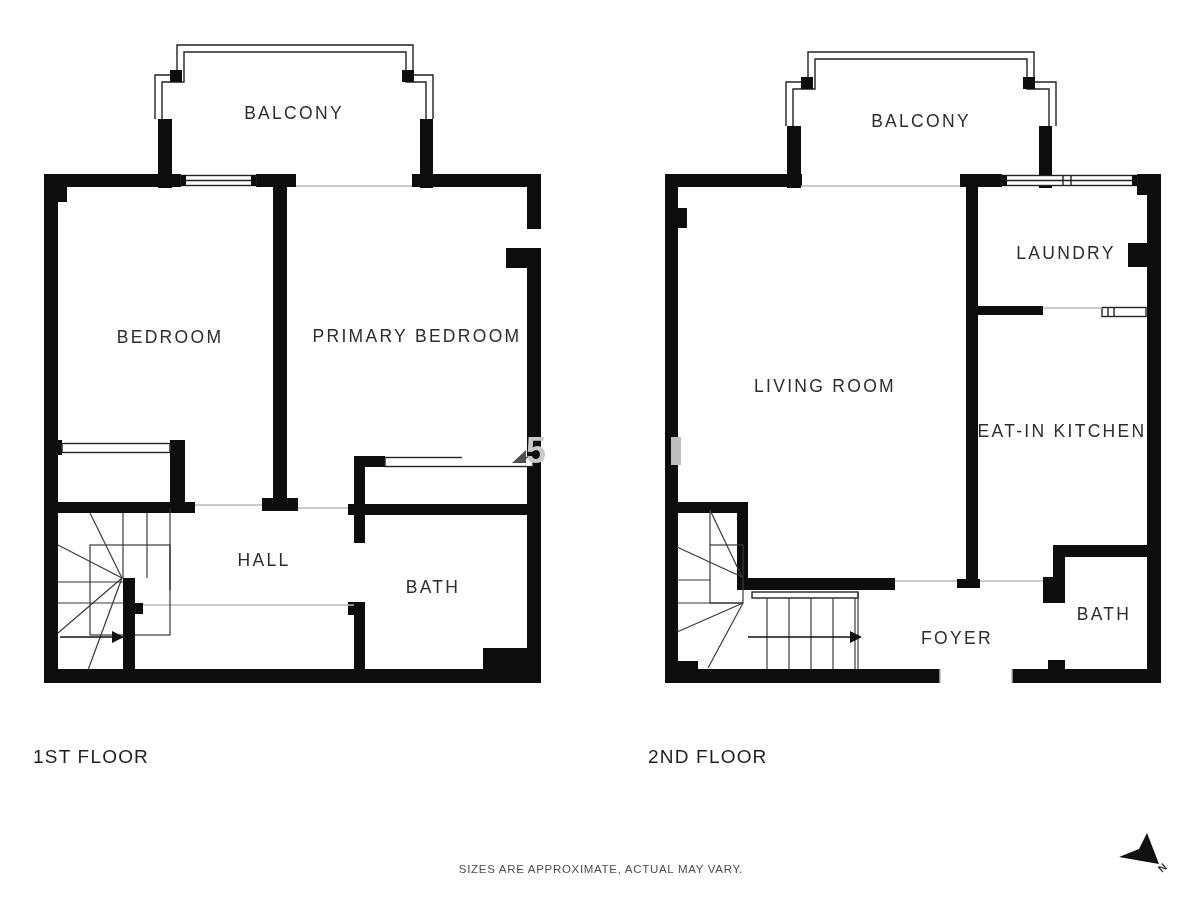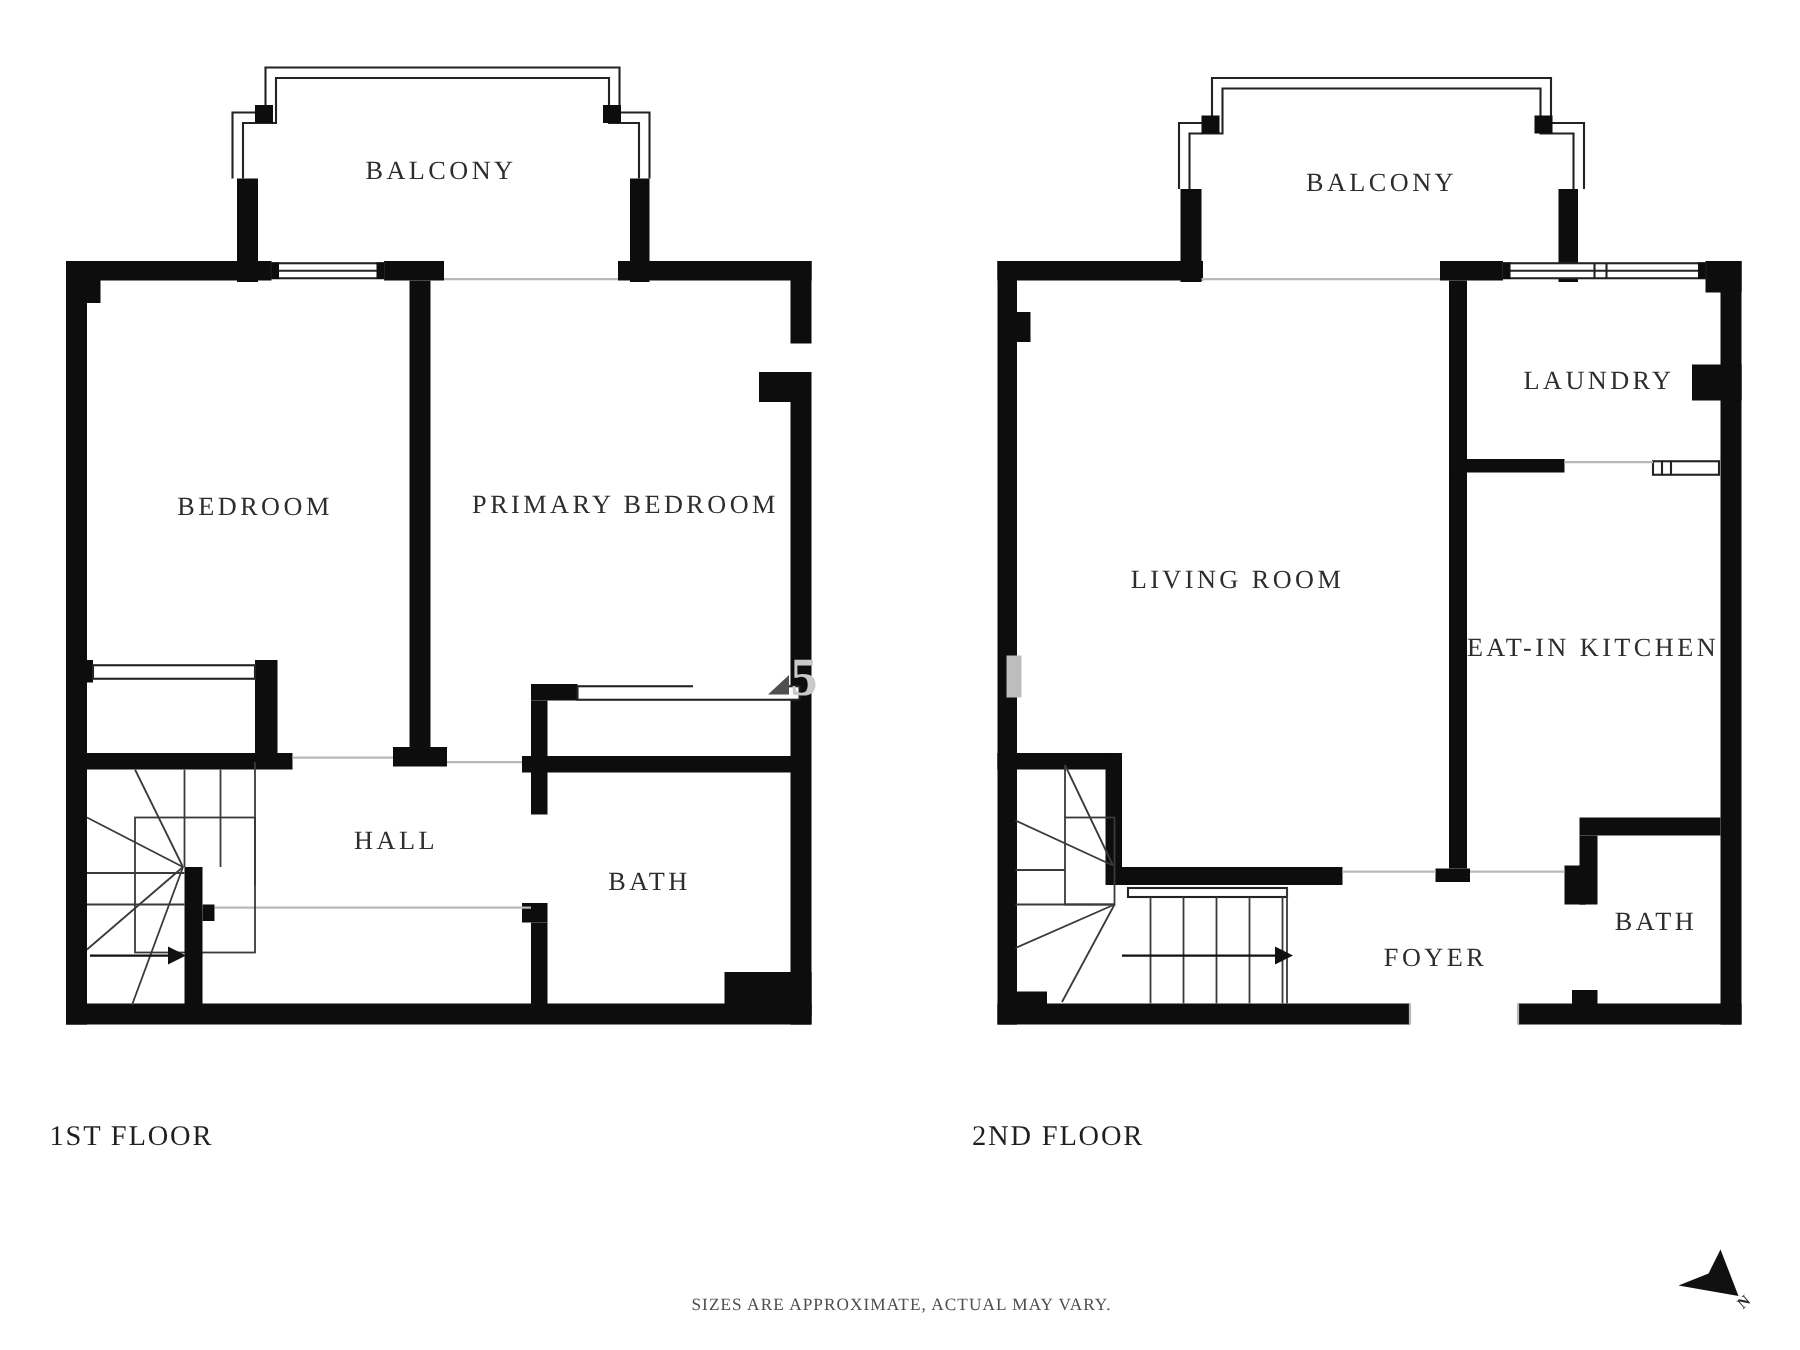--- a/index.html
+++ b/index.html
@@ -1,17 +1,17 @@
 <!DOCTYPE html>
 <html><head>
 <meta charset="utf-8">
 <style>
   html,body{margin:0;padding:0;background:#ffffff;}
   .canvas{position:relative;width:1200px;height:900px;background:#ffffff;
-          font-family:Liberation Serif, serif;overflow:hidden;}
+          font-family:Liberation Sans, sans-serif;overflow:hidden;}
   svg{display:block;}
   .wall{fill:#0d0d0d;stroke:none;}
   .tl{fill:none;stroke:#232323;stroke-width:1.4;}
   .tlf{fill:#ffffff;stroke:#232323;stroke-width:1.4;}
   .stair{fill:none;stroke:#3a3a3a;stroke-width:1.2;}
   .thr{stroke:#b9b9b9;stroke-width:1.5;fill:none;}
   .room-label{font-size:17.5px;letter-spacing:2.3px;font-weight:500;fill:#2d2d2d;text-anchor:middle;}
   .floor-label{font-size:19px;letter-spacing:1.2px;font-weight:500;fill:#1f1f1f;}
   .disclaimer{font-size:11.5px;letter-spacing:0.7px;font-weight:500;fill:#4e4e4e;text-anchor:middle;}
   .wm-digit{font-size:36px;font-weight:700;fill:#c9c9c9;text-anchor:middle;}

